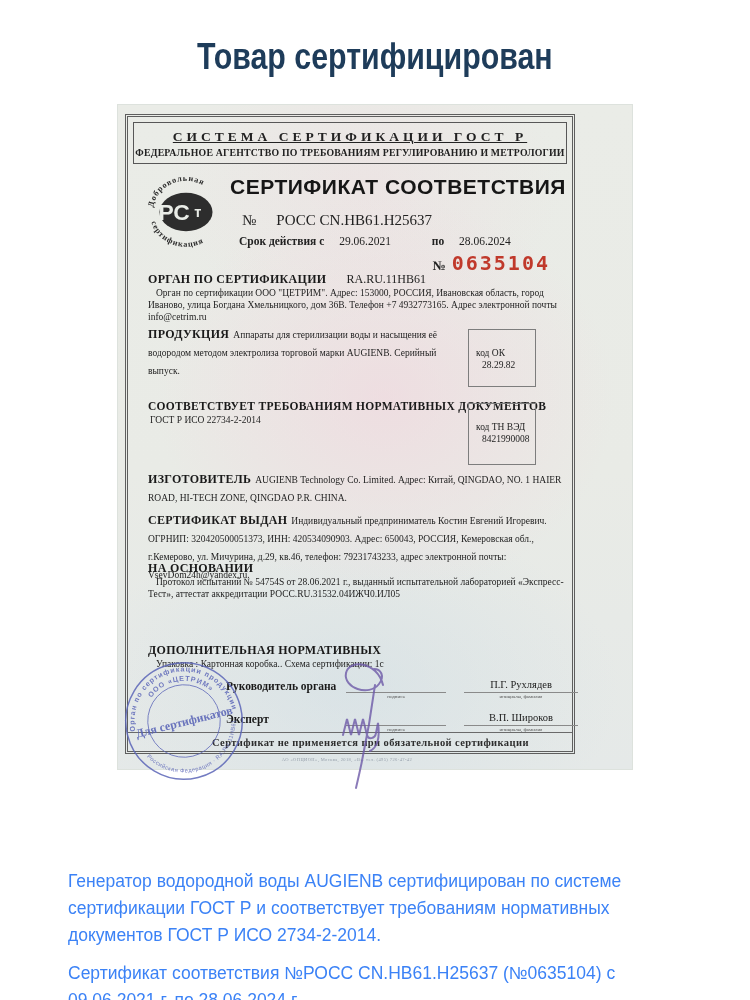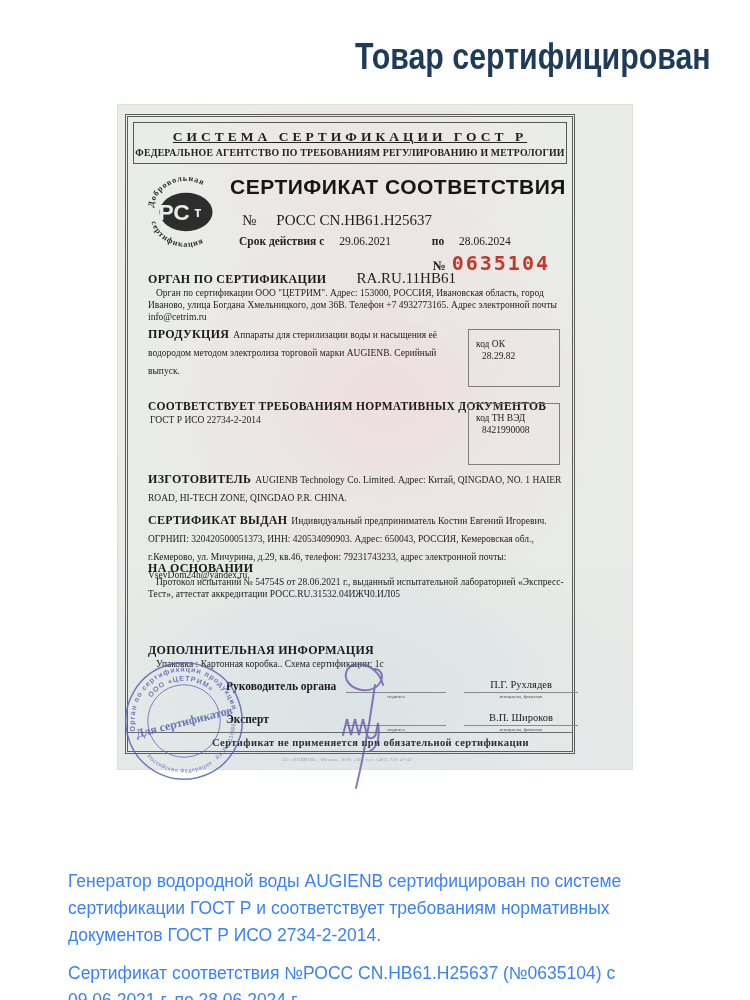--- a/index.html
+++ b/index.html
@@ -1,20 +1,20 @@
 <!DOCTYPE html>
 <html lang="ru"><head>
 <meta charset="utf-8">
 <style>
   html,body{margin:0;padding:0;}
   body{width:750px;height:1000px;background:#ffffff;font-family:"Liberation Sans",sans-serif;overflow:hidden;}
   .page{position:relative;width:750px;height:1000px;}
 
   
-  h1.page-title{margin:36px 0 0;text-align:right;color:#1e3c5a;font-size:37px;font-weight:700;letter-spacing:0;}
+  h1.page-title{margin:36px 0 0;text-align:center;color:#1e3c5a;font-size:37px;font-weight:700;letter-spacing:0;}
   h1.page-title .condense{display:inline-block;transform:scaleX(.82);transform-origin:center;}
 
   
   figure.cert{margin:26px auto 0;width:516px;height:666px;position:relative;padding:0;}
   .paper{position:absolute;inset:0;border:1px solid #dde2dd;
     background:
       radial-gradient(ellipse 62% 42% at 52% 44%, rgba(242,210,220,.55), rgba(242,210,220,0) 72%),
       radial-gradient(ellipse 55% 30% at 48% 12%, rgba(240,214,222,.35), rgba(240,214,222,0) 70%),
       radial-gradient(ellipse 70% 35% at 45% 88%, rgba(203,219,228,.45), rgba(203,219,228,0) 75%),
       linear-gradient(180deg,#eaece7 0%,#e9ebe6 55%,#e5e9e8 100%);
@@ -33,24 +33,24 @@
   .validity{position:absolute;left:111px;top:118px;font-size:11.5px;color:#222;}
   .validity .b{font-weight:bold;}
   .validity .v{margin-left:12px;}
   .validity .po{margin-left:38px;}
   .rednum{position:absolute;right:22px;top:134px;font-size:13px;}
   .rednum .rn-label{font-weight:bold;color:#222;margin-right:6px;}
   .rednum .rn{font-family:"DejaVu Sans Mono",monospace;font-weight:bold;font-size:20px;letter-spacing:2px;color:#c0392b;}
 
   .sec{position:absolute;left:20px;width:416px;}
   .slbl{font-weight:bold;font-size:12px;letter-spacing:.3px;color:#1a1a1a;}
-  .scode{font-size:15px;margin-left:26px;color:#222;}
+  .scode{font-size:12px;margin-left:16px;color:#222;}
   .stxt{font-size:9.5px;line-height:1.25;color:#232323;margin-top:1px;text-indent:8px;}
   .stxt-inline{font-size:9.5px;line-height:1.25;color:#232323;}
-  .codebox{position:absolute;left:340px;width:92px;border:1px solid #7d7d7d;font-size:9.5px;color:#232323;padding:9px 0 0 7px;box-sizing:border-box;}
+  .codebox{position:absolute;left:340px;width:68px;border:1px solid #7d7d7d;font-size:9.5px;color:#232323;padding:18px 0 0 7px;box-sizing:border-box;}
   .codebox .cbv{margin-top:2px;margin-left:6px;}
 
   .sigrow{position:absolute;left:18px;right:8px;height:26px;}
   .siglabel{position:absolute;left:80px;top:2px;font-weight:bold;font-size:11.5px;color:#1a1a1a;}
   .sigline{position:absolute;left:200px;top:14px;width:100px;border-bottom:1px solid #8a8a8a;}
   .sigcap{position:absolute;left:200px;top:16px;width:100px;text-align:center;font-size:5px;color:#555;}
   .signame{position:absolute;left:318px;top:1px;width:114px;text-align:center;font-size:10.5px;color:#222;border-bottom:1px solid #8a8a8a;padding-bottom:2px;}
   .namecap{position:absolute;left:318px;top:16px;width:114px;text-align:center;font-size:5px;color:#555;}
 
   .notestrip{position:absolute;left:0;right:0;bottom:0;height:19px;border-top:1px solid #6a6a6a;
@@ -148,21 +148,21 @@
           <span class="slbl">СЕРТИФИКАТ ВЫДАН</span>
           <span class="stxt-inline">Индивидуальный предприниматель Костин Евгений Игоревич. ОГРНИП: 320420500051373, ИНН: 420534090903. Адрес: 650043, РОССИЯ, Кемеровская обл., г.Кемерово, ул. Мичурина, д.29, кв.46, телефон: 79231743233, адрес электронной почты: VsevDom24h@yandex.ru.</span>
         </div>
 
         <div class="sec" style="top:441px">
           <span class="slbl">НА ОСНОВАНИИ</span>
           <div class="stxt">Протокол испытаний № 54754S от 28.06.2021 г., выданный испытательной лабораторией «Экспресс-Тест», аттестат аккредитации РОСС.RU.31532.04ИЖЧ0.ИЛ05</div>
         </div>
 
         <div class="sec" style="top:523px">
-          <span class="slbl">ДОПОЛНИТЕЛЬНАЯ ИНФОРМАЦИЯ</span>
+          <span class="slbl">ДОПОЛНИТЕЛЬНАЯ НОРМАТИВНЫХ</span>
           <div class="stxt">Упаковка : Картонная коробка.. Схема сертификации: 1с</div>
         </div>
 
         <div class="sigrow" style="top:594px">
           <span class="siglabel">Эксперт</span>
           <span class="sigline"></span>
           <span class="sigcap">подпись</span>
           <span class="signame">В.П. Широков</span>
           <span class="namecap">инициалы, фамилия</span>
         </div>

